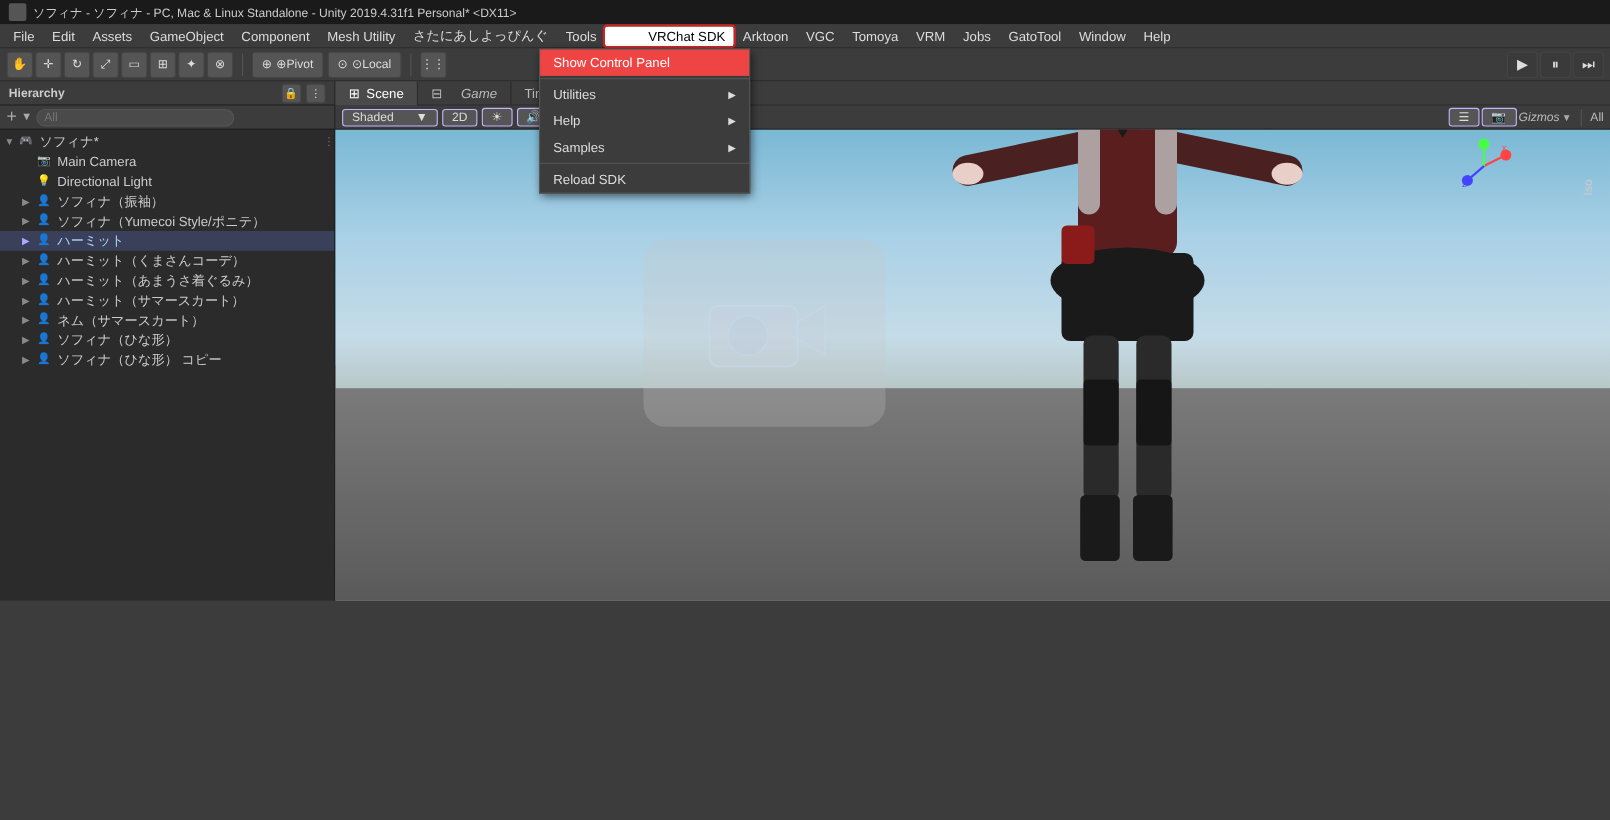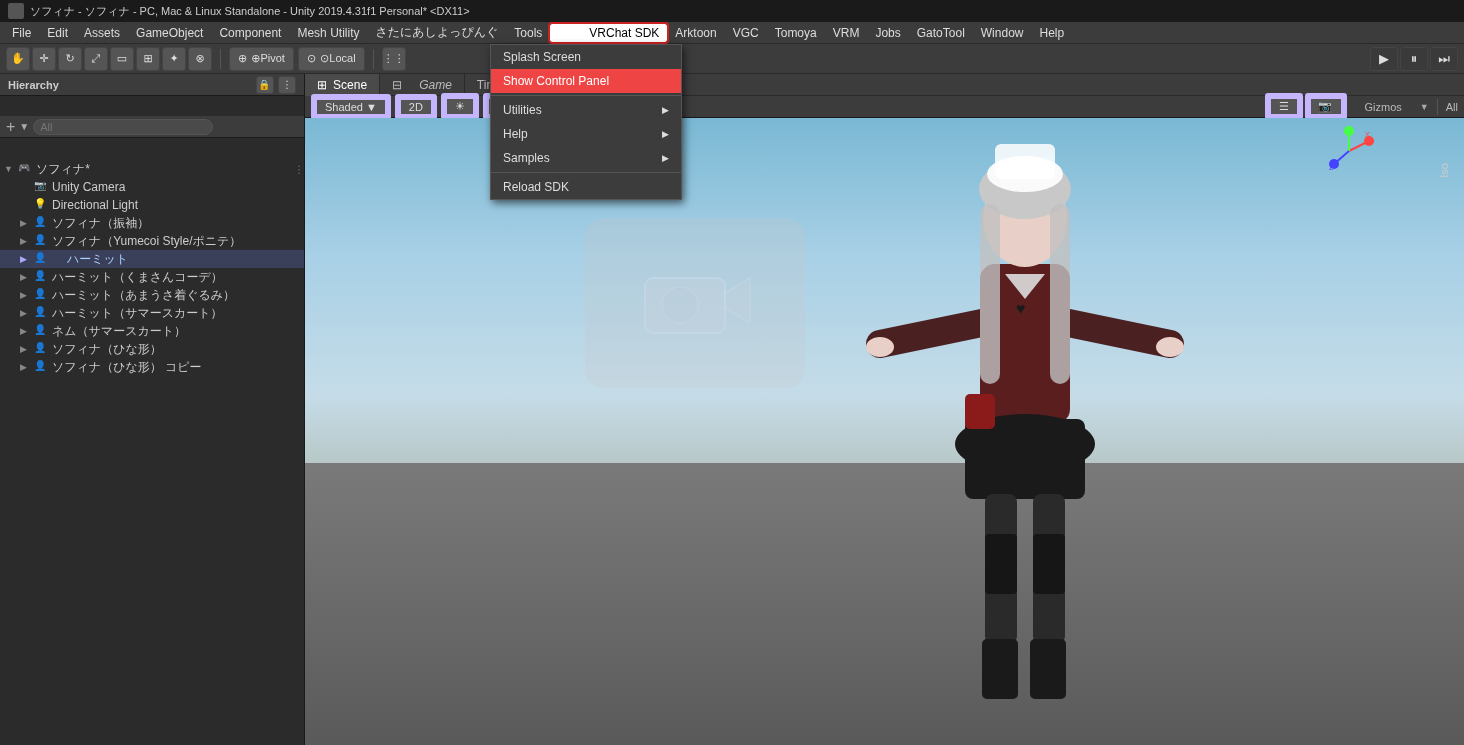--- a/index.html
+++ b/index.html
@@ -124,21 +124,20 @@
     }
     .tab.active { background: #4a4a4a; color: #fff; }
 
     
     #sidebar {
       width: 305px;
       background: #2b2b2b;
       border-right: 1px solid #1a1a1a;
       display: flex;
       flex-direction: column;
-      gap: 20px;
     }
     #sidebar-header {
       height: 22px;
       background: #3c3c3c;
       display: flex;
       align-items: center;
       justify-content: space-between;
       padding: 0 8px;
       border-bottom: 1px solid #1a1a1a;
     }
@@ -240,26 +239,26 @@
       background: #3c3c3c;
       display: flex;
       align-items: center;
       padding: 0 6px;
       gap: 4px;
       border-bottom: 1px solid #1a1a1a;
     }
     .vp-btn {
       padding: 1px 8px;
       background: #555;
-      border: 6px solid #c4b5fd;
+      border: 1px solid #c4b5fd;
       border-radius: 3px;
       font-size: 11px;
       color: #ddd;
       cursor: pointer;
-      display: flex; align-items: center; gap: 3px;
+      display: flex; align-items: center; gap: 20px;
     }
 
     
     .gizmo-area {
       position: absolute;
       top: 8px;
       right: 80px;
       width: 60px;
       height: 60px;
     }
@@ -301,21 +300,21 @@
 
     
     .axis-gizmo {
       width: 50px; height: 50px;
     }
 
     
     #full-layout {
       display: flex;
       flex-direction: column;
-      height: 745px;
+      height: 546px;
     }
 
     #bottom-area {
       display: flex;
       flex: 1;
       min-height: 0;
     }
 
     #scene-tabs-and-viewport {
       flex: 1;
@@ -404,21 +403,21 @@
             <span class="arrow">▼</span>
             <span class="icon">🎮</span>
             <span>ソフィナ*</span>
           </div>
           <span style="font-size:10px;color:#777;">⋮</span>
         </div>
 
         <div class="h-item" style="padding-left:20px;">
           <span class="arrow" style="visibility:hidden;">▶</span>
           <span class="icon">📷</span>
-          <span>Unity Camera</span>
+          <span>Main Camera</span>
         </div>
 
         <div class="h-item" style="padding-left:20px;">
           <span class="arrow" style="visibility:hidden;">▶</span>
           <span class="icon">💡</span>
           <span>Directional Light</span>
         </div>
 
         <div class="h-item" style="padding-left:20px;">
           <span class="arrow">▶</span>
@@ -428,21 +427,21 @@
 
         <div class="h-item" style="padding-left:20px;">
           <span class="arrow">▶</span>
           <span class="icon">👤</span>
           <span>ソフィナ（Yumecoi Style/ポニテ）</span>
         </div>
 
         <div class="h-item" style="padding-left:20px; background:#3a3f5a;">
           <span class="arrow" style="color:#aaf;">▶</span>
           <span class="icon">👤</span>
-          <span style="color:#aad4ff;margin-left:15px;">ハーミット</span>
+          <span style="color:#aad4ff;">ハーミット</span>
         </div>
 
         <div class="h-item" style="padding-left:20px;">
           <span class="arrow">▶</span>
           <span class="icon">👤</span>
           <span>ハーミット（くまさんコーデ）</span>
         </div>
 
         <div class="h-item" style="padding-left:20px;">
           <span class="arrow">▶</span>
@@ -501,21 +500,21 @@
           <span>2D</span>
         </div>
         <div class="vp-btn">☀</div>
         <div class="vp-btn">🔊</div>
         <div class="vp-btn">✦</div>
         <div class="vp-btn">👁</div>
         <div style="flex:1;"></div>
         <div style="display:flex;align-items:center;gap:2px;">
           <div class="vp-btn">☰</div>
           <div class="vp-btn">📷</div>
-          <span style="font-size:11px;color:#bbb;margin:0 16px;">Gizmos</span>
+          <span style="font-size:11px;color:#bbb;margin:0 0;font-style:italic;">Gizmos</span>
           <span style="font-size:9px;color:#aaa;">▼</span>
           <div style="width:1px;height:16px;background:#555;margin:0 6px;"></div>
           <span style="font-size:11px;color:#bbb;">All</span>
         </div>
       </div>
 
       <div id="viewport">
         <div class="scene-bg">
           <div class="sky-gradient"></div>
           <div class="ground"></div>
@@ -587,23 +586,20 @@
 
         <div style="position:absolute;top:45px;right:14px;font-size:11px;color:#ccc;writing-mode:vertical-lr;transform:rotate(180deg);">Iso</div>
       </div>
     </div>
   </div>
 </div>
 
 <div id="dropdown-overlay">
   <div id="vrchat-dropdown" style="top: 44px; left: 490px;">
 
-    <div class="dd-item">
-      <span>Splash Screen</span>
-    </div>
 
     <div class="dd-item highlighted">
       <span>Show Control Panel</span>
     </div>
     <div class="dd-sep"></div>
 
     <div class="dd-item">
       <span>Utilities</span>
       <span class="dd-arrow">▶</span>
     </div>

